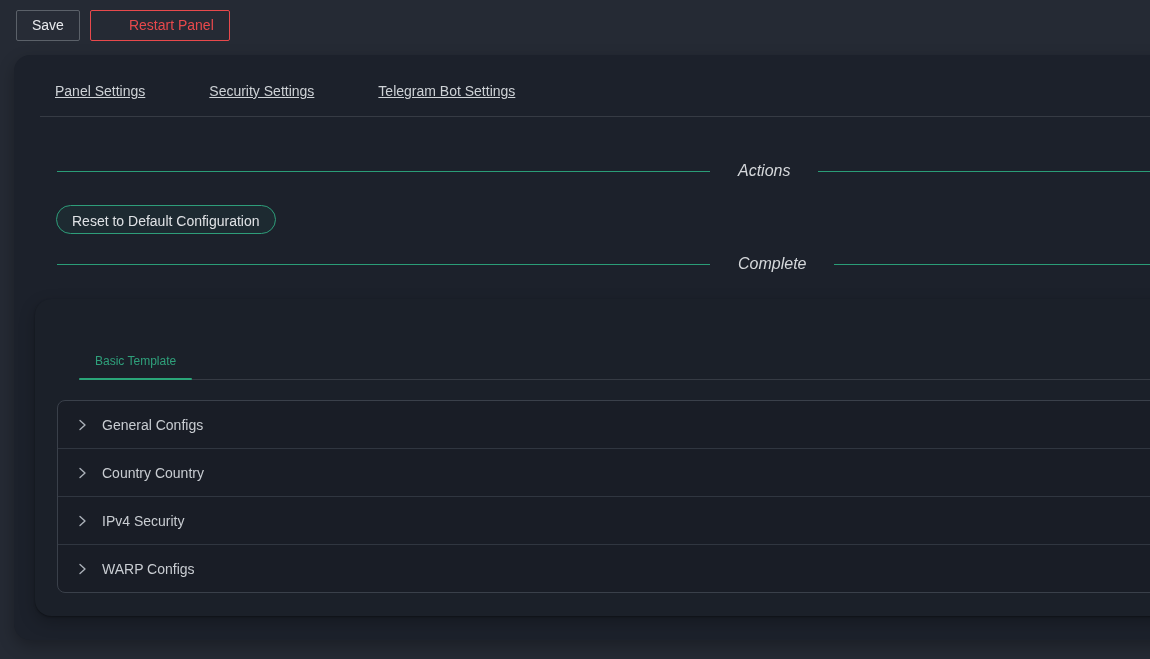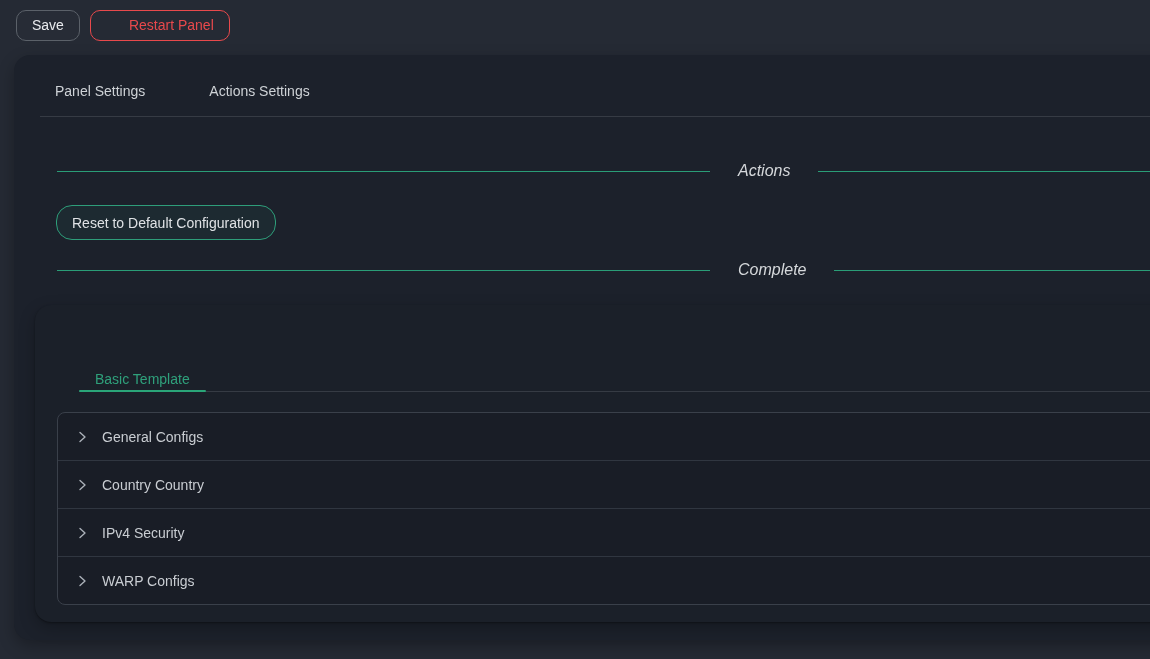--- a/index.html
+++ b/index.html
@@ -12,21 +12,21 @@
     -webkit-font-smoothing: antialiased;
   }
 
   
   .topbar {
     position: absolute; top: 10px; left: 16px;
     display: flex; gap: 10px; z-index: 5;
   }
   .btn {
     height: 31px; padding: 0 15px;
-    border-radius: 10px; font-size: 14px;
+    border-radius: 2px; font-size: 14px;
     font-family: "Liberation Sans", sans-serif;
     cursor: pointer; line-height: 29px;
   }
   .btn.save {
     background: #272c36; border: 1px solid #5b6169; color: #e9ebee;
   }
   .btn.restart {
     background: transparent; border: 1px solid #e8494c; color: #e8494c; padding-left: 38px;
   }
 
@@ -40,21 +40,21 @@
   }
 
   
   .outer-tabbar {
     margin: 0 26px; padding: 26px 0 0 5px;
     border-bottom: 1px solid #363b44;
     display: flex; gap: 44px;
   }
   .otab {
     padding: 0 10px 15px; font-size: 14px; line-height: 20px;
-    color: #ced2d6; position: relative; cursor: pointer; white-space: nowrap;
+    color: #ced2d6; position: relative; cursor: pointer; white-space: nowrap; text-decoration: underline;
   }
   .otab.active { color: #2fa07b; }
   .otab.active::after {
     content: ""; position: absolute; left: 0; right: 0; bottom: -1px;
     height: 2px; background: #2aa578; border-radius: 2px;
   }
 
   
   .divider {
     display: flex; align-items: center;
@@ -65,21 +65,21 @@
   .divider .dl.right { flex: 1; }
   .dtitle {
     margin: 0 28px; font-size: 16px; color: #d5d8db; white-space: nowrap; font-style: italic;
   }
   .divider.actions-divider { margin-top: 42px; }
   .divider.templates-divider { margin-top: 18px; }
 
   
   .reset-btn {
     display: block; margin: 22px 0 0 42px;
-    height: 35px; padding: 0 15px;
+    height: 29px; padding: 0 15px;
     font-size: 14px; font-family: "Liberation Sans", sans-serif;
     color: #dfe2e5; line-height: 30px;
     background: rgba(46,158,122,0.08);
     border: 1px solid #2e9e7a; border-radius: 16px;
     cursor: pointer;
     text-align: center;
   }
 
   
   .templates-card {
@@ -91,22 +91,22 @@
     box-shadow: 0 1px 2px rgba(0,0,0,0.35), 0 6px 16px rgba(0,0,0,0.25);
   }
 
   
   .inner-tabbar {
     margin: 0 38px 0 44px; padding-top: 52px;
     border-bottom: 1px solid #363b44;
     display: flex; gap: 31px;
   }
   .itab {
-    padding: 0 16px 2px; font-size: 14px; line-height: 20px;
-    color: #d2d5d9; position: relative; cursor: pointer; white-space: nowrap; margin-top: 12px;
+    padding: 0 16px 8px; font-size: 12px; line-height: 20px;
+    color: #d2d5d9; position: relative; cursor: pointer; white-space: nowrap;
   }
   .itab.active { color: #2fa07b; }
   .itab.active::after {
     content: ""; position: absolute; left: 0; right: 0; bottom: -1px;
     height: 2px; background: #2aa578; border-radius: 2px;
   }
 
   
   .collapse {
     margin: 20px 22px 0 22px;
@@ -126,21 +126,22 @@
 
 <div class="topbar">
   <button class="btn save">Save</button>
   <button class="btn restart">Restart Panel</button>
 </div>
 
 <div class="main-card">
 
   <div class="outer-tabbar">
     <div class="otab">Panel Settings</div>
-    <div class="otab">Actions Settings</div>
+    <div class="otab">Security Settings</div>
+    <div class="otab">Telegram Bot Settings</div>
   </div>
 
   <div class="divider actions-divider">
     <span class="dl left"></span>
     <span class="dtitle">Actions</span>
     <span class="dl right"></span>
   </div>
 
   <button class="reset-btn">Reset to Default Configuration</button>
 

